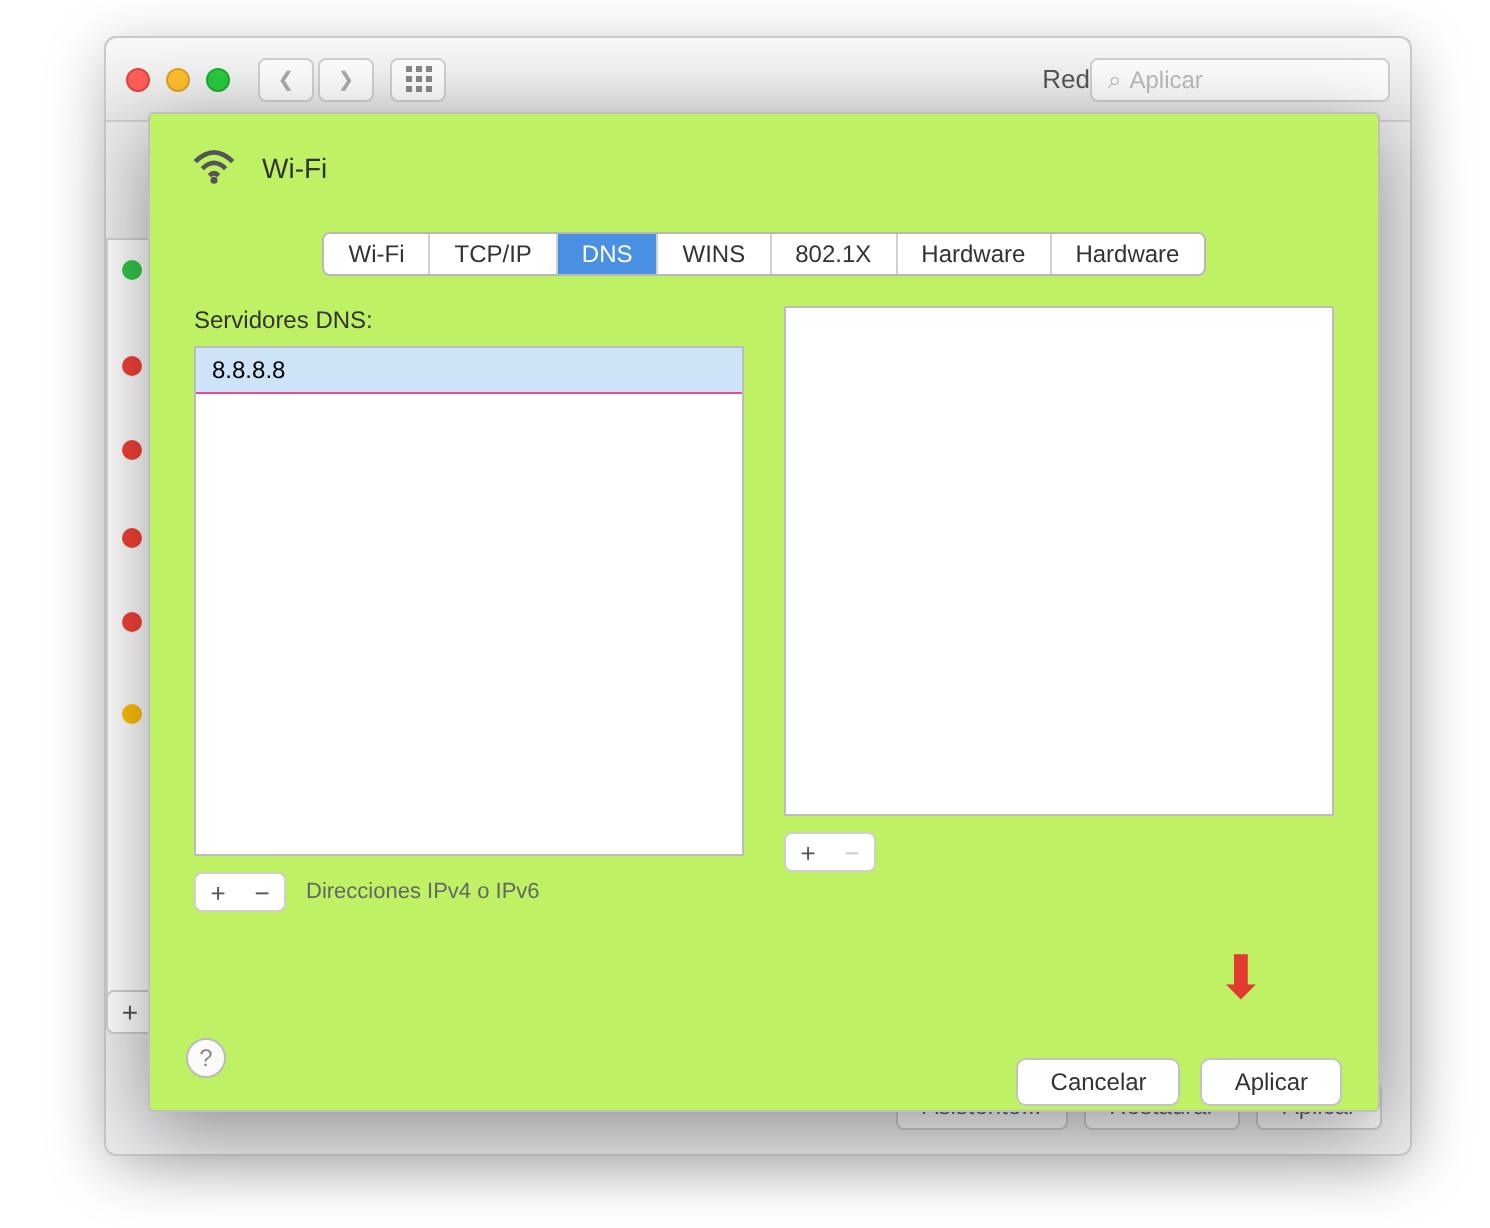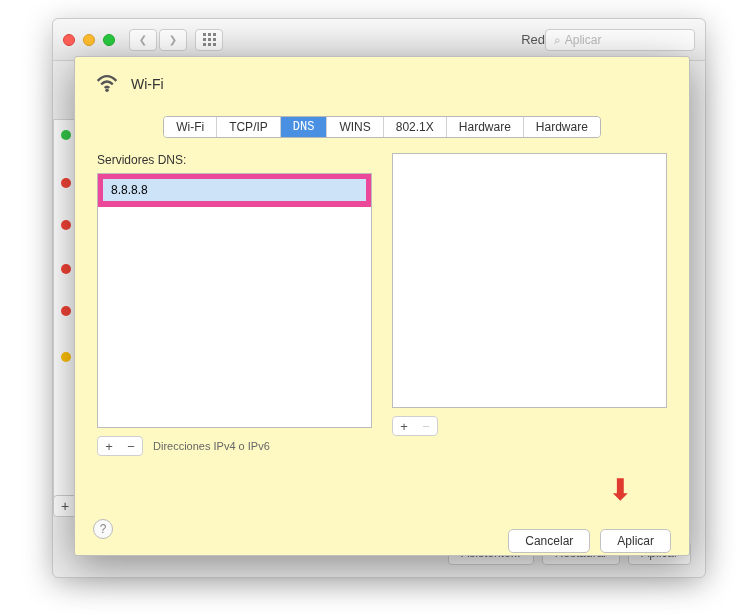--- a/index.html
+++ b/index.html
@@ -60,39 +60,39 @@
 .footer-btns { position:absolute; bottom:12px; right:14px; display:flex; gap:8px; }
 .footer-btns .btn { background:#fdfdfd; border:1px solid #cfcfcf; border-radius:4px; padding:4px 12px; font-size:12px; color:#666; }
 
 
 .sheet {
   position: absolute;
   left: 74px;
   top: 56px;
   width: 616px;
   height: 500px;
-  background: #fef9c3;
+  background: #bef264;
   border: 1px solid #bfbfbf;
   border-radius: 3px;
   box-shadow: 0 10px 40px rgba(0,0,0,0.4);
 }
 .sheet-header { display:flex; align-items:center; gap:10px; padding:14px 18px; }
 .wifi-icon svg { width:28px; height:22px; }
 .sheet-title { font-size:14px; color:#333; }
 .tabs { display:flex; justify-content:center; margin: 6px 0 12px; }
 .segctrl { display:flex; border:1px solid #b8b8b8; border-radius:4px; overflow:hidden; }
 .seg { padding: 3px 12px; font-size:12px; color:#333; background:#fff; border-right:1px solid #d0d0d0; }
 .seg:last-child { border-right:none; }
-.seg.active { background:#4a90e2; color:#fff;font-family:Liberation Mono, monospace; }
+.seg.active { background:#4a90e2; color:#fff; }
 .columns { display:flex; gap:20px; padding: 0 22px; margin-top: 15px; }
 .col { flex:1; }
 .col-label { font-size:12px; color:#333; margin-bottom:6px; }
 .listbox { background:#fff; border:1px solid #bcbcbc; height:255px; overflow:auto; }
 .list-row { padding:4px 8px; font-size:12px; }
-.list-row.selected { background:#cde3f8; border:6px solid #ec4899; margin:-1px; }
+.list-row.selected { background:#cde3f8; border:1px solid #ec4899; margin:-1px; }
 .below-list { display:flex; align-items:center; gap:10px; margin-top:8px; }
 .pm { display:flex; border:1px solid #cfcfcf; border-radius:4px; background:#fff; }
 .pm .pm-btn { width:22px; height:18px; font-size:13px; }
 .pm .pm-btn.disabled { color:#ccc; }
 .hint { font-size:11px; color:#666; }
 .sheet-footer { position:absolute; bottom:2px; right:18px; display:flex; gap:10px; }
 .btn { background:#fff; border:1px solid #c2c2c2; border-radius:5px; padding:4px 16px; font-size:12px; color:#333; cursor:pointer; }
 .help { position:absolute; bottom:16px; left:18px; width:20px; height:20px; border-radius:50%; border:1px solid #bbb; display:flex; align-items:center; justify-content:center; color:#888; font-size:12px; background:#fafafa; }
 .arrow { position:absolute; right:56px; bottom:48px; color:#e03b2e; font-size:30px; }
 .icon-grid { display:grid; grid-template-columns:repeat(3,3px); grid-template-rows:repeat(3,3px); gap:2px; }

